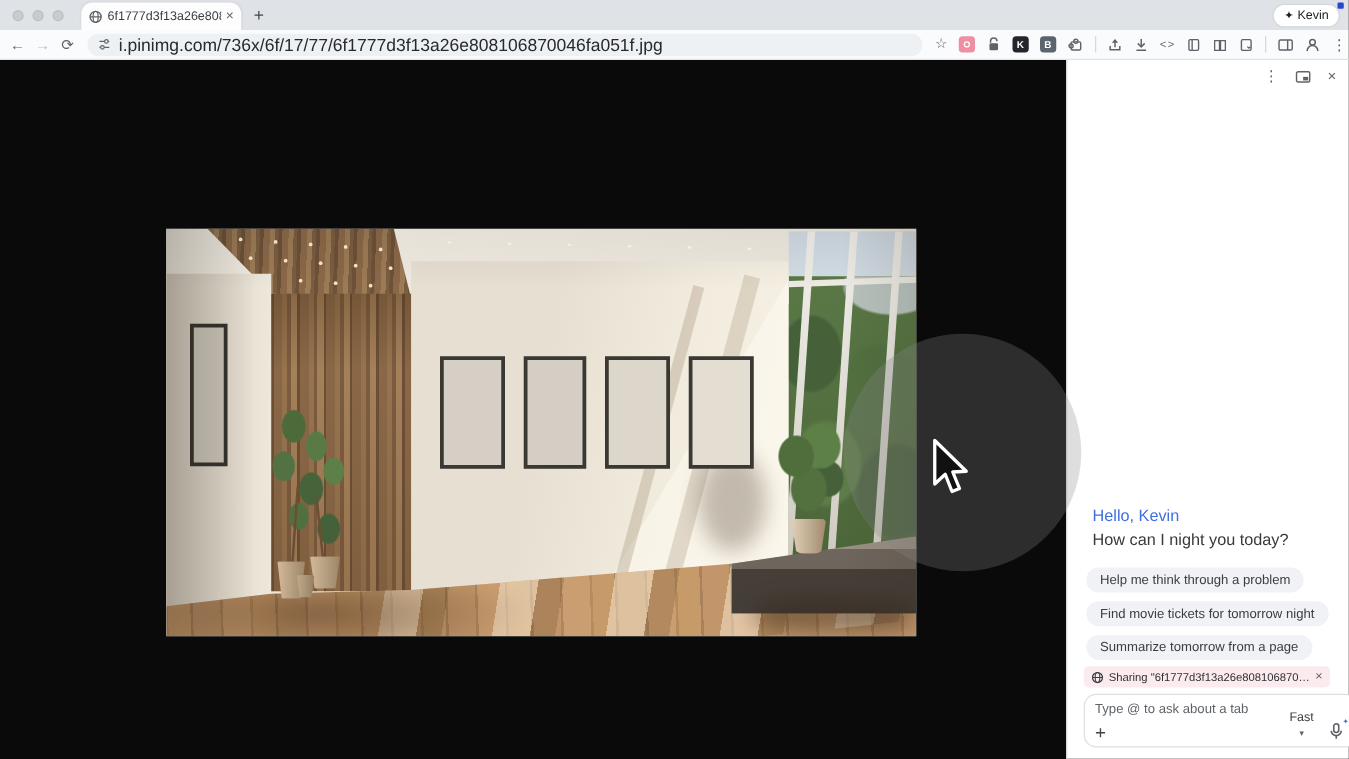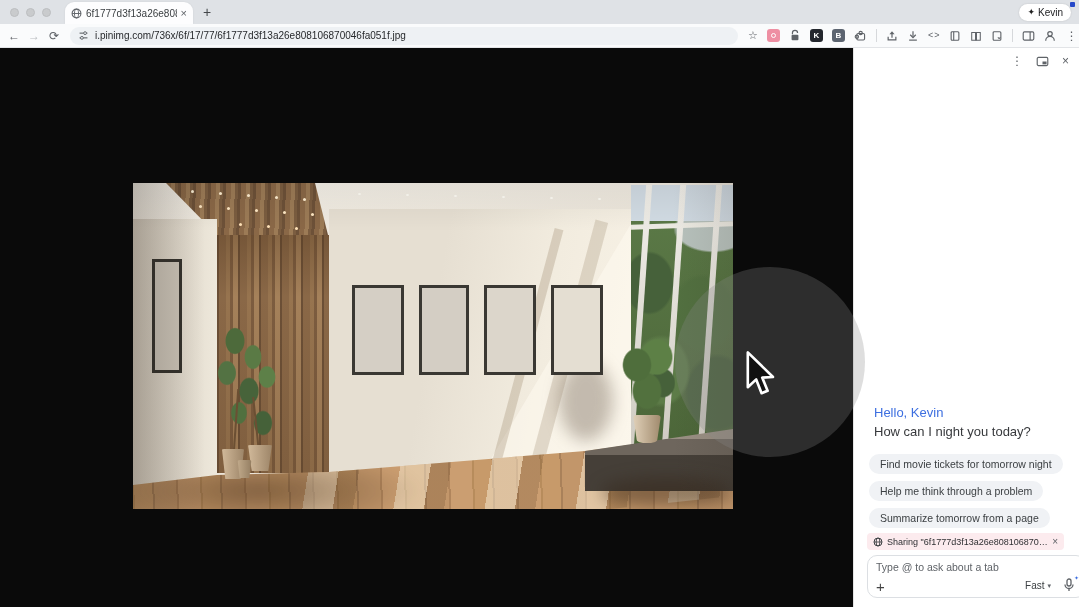--- a/index.html
+++ b/index.html
@@ -15,21 +15,21 @@
   .newtab { font-size:14px; color:#44474a; margin-left:10px; line-height:1; }
   .tabstrip-spacer { flex:1; }
   .gemini-pill { display:flex; align-items:center; gap:3px; background:#ffffff; border-radius:9px; height:17px; padding:0 8px; margin-right:8px; font-size:10px; color:#202124; box-shadow:0 0 2px rgba(0,0,0,.15); }
   .gemini-pill .spark { font-size:9px; color:#1f1f1f; }
   .rec-dot { position:absolute; right:4px; top:2px; width:5px; height:5px; background:#2749c9; border-radius:1px; }
 
   .toolbar { position:absolute; left:0; top:24px; width:1079px; height:24px; background:#fafbfc; border-bottom:1px solid #e2e4e7; display:flex; align-items:center; z-index:20; }
   .navbtn { font-size:12px; color:#5f6368; width:20px; text-align:center; }
   .navbtn.dim { color:#b9bcbf; }
   .urlbar { flex:0 0 668px; height:18px; margin-left:6px; background:#eef1f4; border-radius:9px; display:flex; align-items:center; padding:0 8px; gap:6px; }
-  .url-text { font-size:10px; color:#27292c; white-space:nowrap; overflow:hidden; }
+  .url-text { font-size:14px; color:#27292c; white-space:nowrap; overflow:hidden; }
   .tb-icons { display:flex; align-items:center; gap:9px; margin-left:10px; }
   .tbi { color:#5f6368; font-size:11px; line-height:1; display:flex; align-items:center; }
   .sq-ext { width:13px; height:13px; border-radius:3px; display:flex; align-items:center; justify-content:center; font-size:8px; font-weight:bold; color:#fff; }
   .sq-pink { background:#ee8fa3; }
   .sq-pink i { width:5px; height:5px; border:1.5px solid #fff; border-radius:50%; display:block; }
   .sq-k { background:#23262d; }
   .sq-b { background:#5c6470; }
   .tb-div { width:1px; height:13px; background:#d6d8db; }
   .codeic { font-size:9px; letter-spacing:1px; color:#5f6368; }
   .dots3 { font-size:12px; color:#5f6368; }
@@ -123,21 +123,21 @@
   .greet-sub { font-size:13px; color:#37393c; }
   .chips { position:absolute; left:15px; top:406px; display:flex; flex-direction:column; align-items:flex-start; gap:7px; }
   .chip { background:#f0f2f5; border:none; border-radius:12px; padding:4px 11px; font-size:10.5px; color:#3c4043; font-family:"Liberation Sans", sans-serif; white-space:nowrap; }
   .share-chip { position:absolute; left:13px; top:485px; width:197px; height:17px; background:#fcebee; border-radius:4px; display:flex; align-items:center; gap:4px; padding:0 6px; }
   .share-chip .txt { flex:1; font-size:9px; color:#2f3033; white-space:nowrap; overflow:hidden; text-overflow:ellipsis; }
   .share-chip .x { font-size:10px; color:#5f6368; }
   .inputbox { position:absolute; left:13px; top:507px; width:219px; height:43px; border:1px solid #dcdfe3; border-radius:10px; background:#fff; }
   .inputbox input { position:absolute; left:8px; top:5px; width:180px; border:none; outline:none; font-size:10.5px; color:#5f6368; font-family:"Liberation Sans", sans-serif; background:transparent; }
   .inputbox input::placeholder { color:#5f6368; opacity:1; }
   .plusbtn { position:absolute; left:8px; bottom:3px; font-size:15px; color:#444; line-height:1; }
-  .model { position:absolute; right:34px; bottom:6px; font-size:10px; color:#3c4043; display:flex; align-items:center; gap:3px; }
+  .model { position:absolute; right:34px; bottom:6px; font-size:10px; color:#3c4043; display:flex; align-items:center; gap:3px;flex-direction:column; }
   .model .chev { font-size:7px; color:#5f6368; }
   .micbtn { position:absolute; right:8px; bottom:4px; width:16px; height:16px; }
   .mic-spark { position:absolute; right:6px; bottom:16px; font-size:6px; color:#3d6fe0; }
 </style>
 </head>
 <body>
 
 <div class="tabstrip">
   <div class="lights">
     <span class="light"></span>
@@ -285,22 +285,22 @@
     </svg>
     <span class="ph-close">×</span>
   </div>
 
   <div class="greet">
     <div class="greet-title">Hello, Kevin</div>
     <div class="greet-sub">How can I night you today?</div>
   </div>
 
   <div class="chips">
+    <button class="chip">Help me think through a problem</button>
     <button class="chip">Find movie tickets for tomorrow night</button>
-    <button class="chip">Help me think through a problem</button>
     <button class="chip">Summarize tomorrow from a page</button>
   </div>
 
   <div class="share-chip">
     <svg width="10" height="10" viewBox="0 0 14 14">
       <circle cx="7" cy="7" r="5.6" fill="none" stroke="#3c4043" stroke-width="1.4"></circle>
       <ellipse cx="7" cy="7" rx="2.6" ry="5.6" fill="none" stroke="#3c4043" stroke-width="1.2"></ellipse>
       <line x1="1.4" y1="7" x2="12.6" y2="7" stroke="#3c4043" stroke-width="1.2"></line>
     </svg>
     <span class="txt">Sharing "6f1777d3f13a26e808106870046fa051f.jpg [6…"</span>

